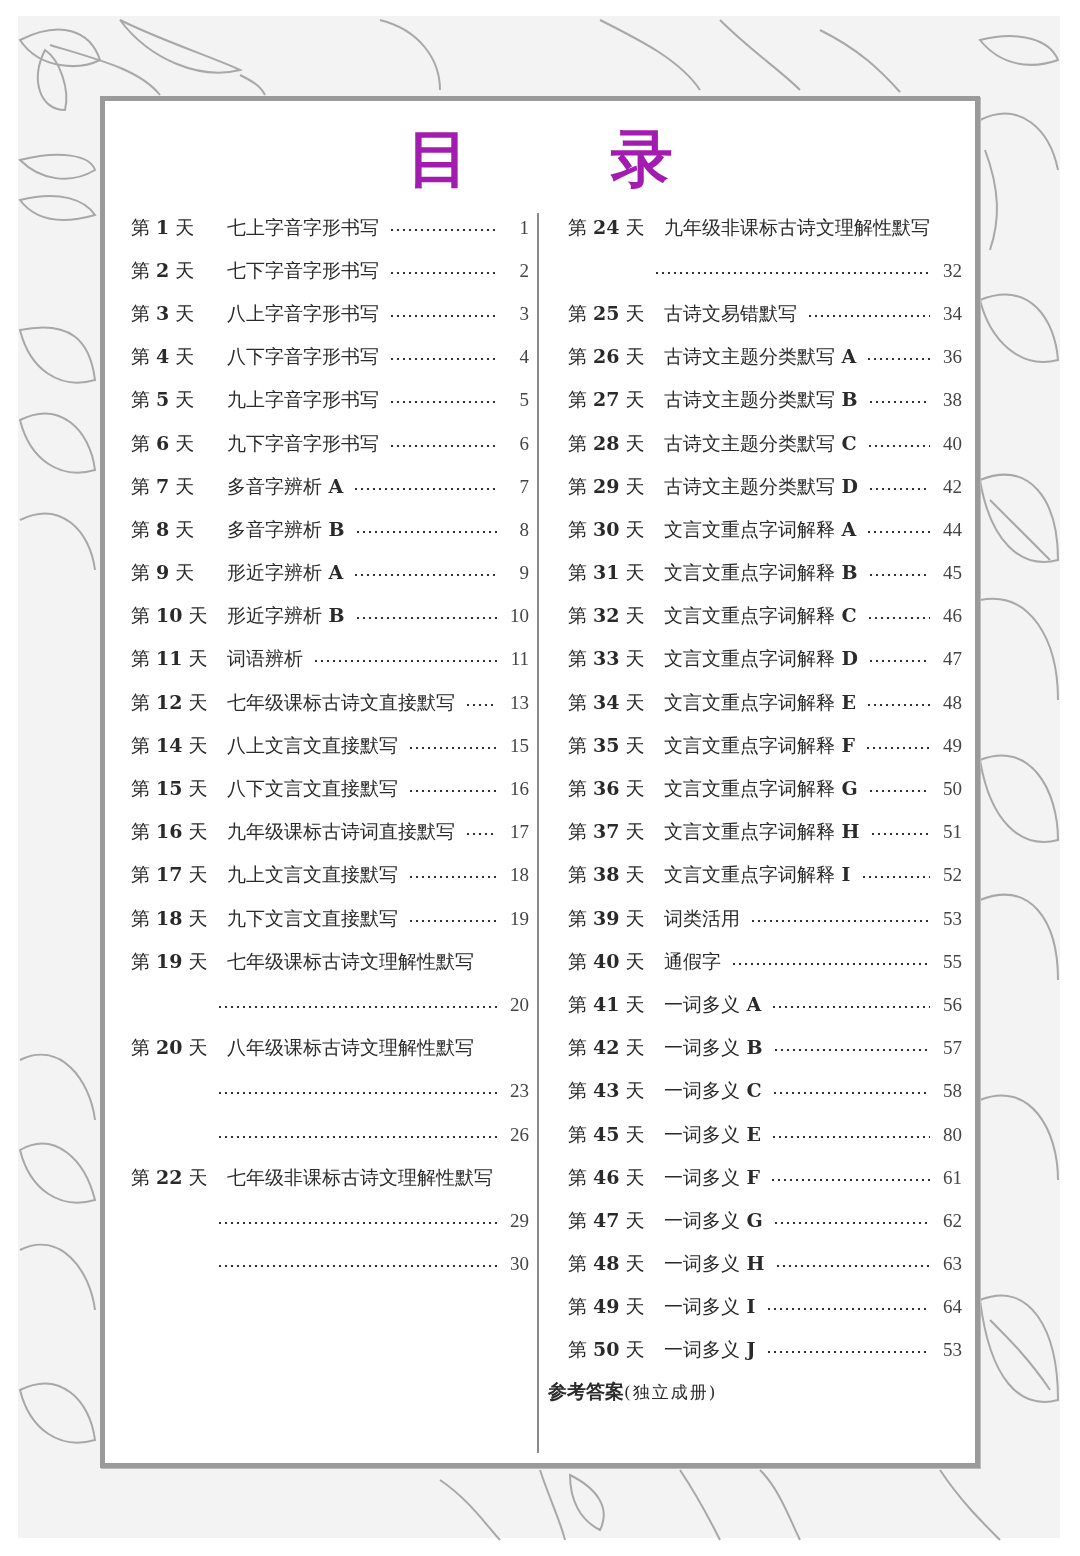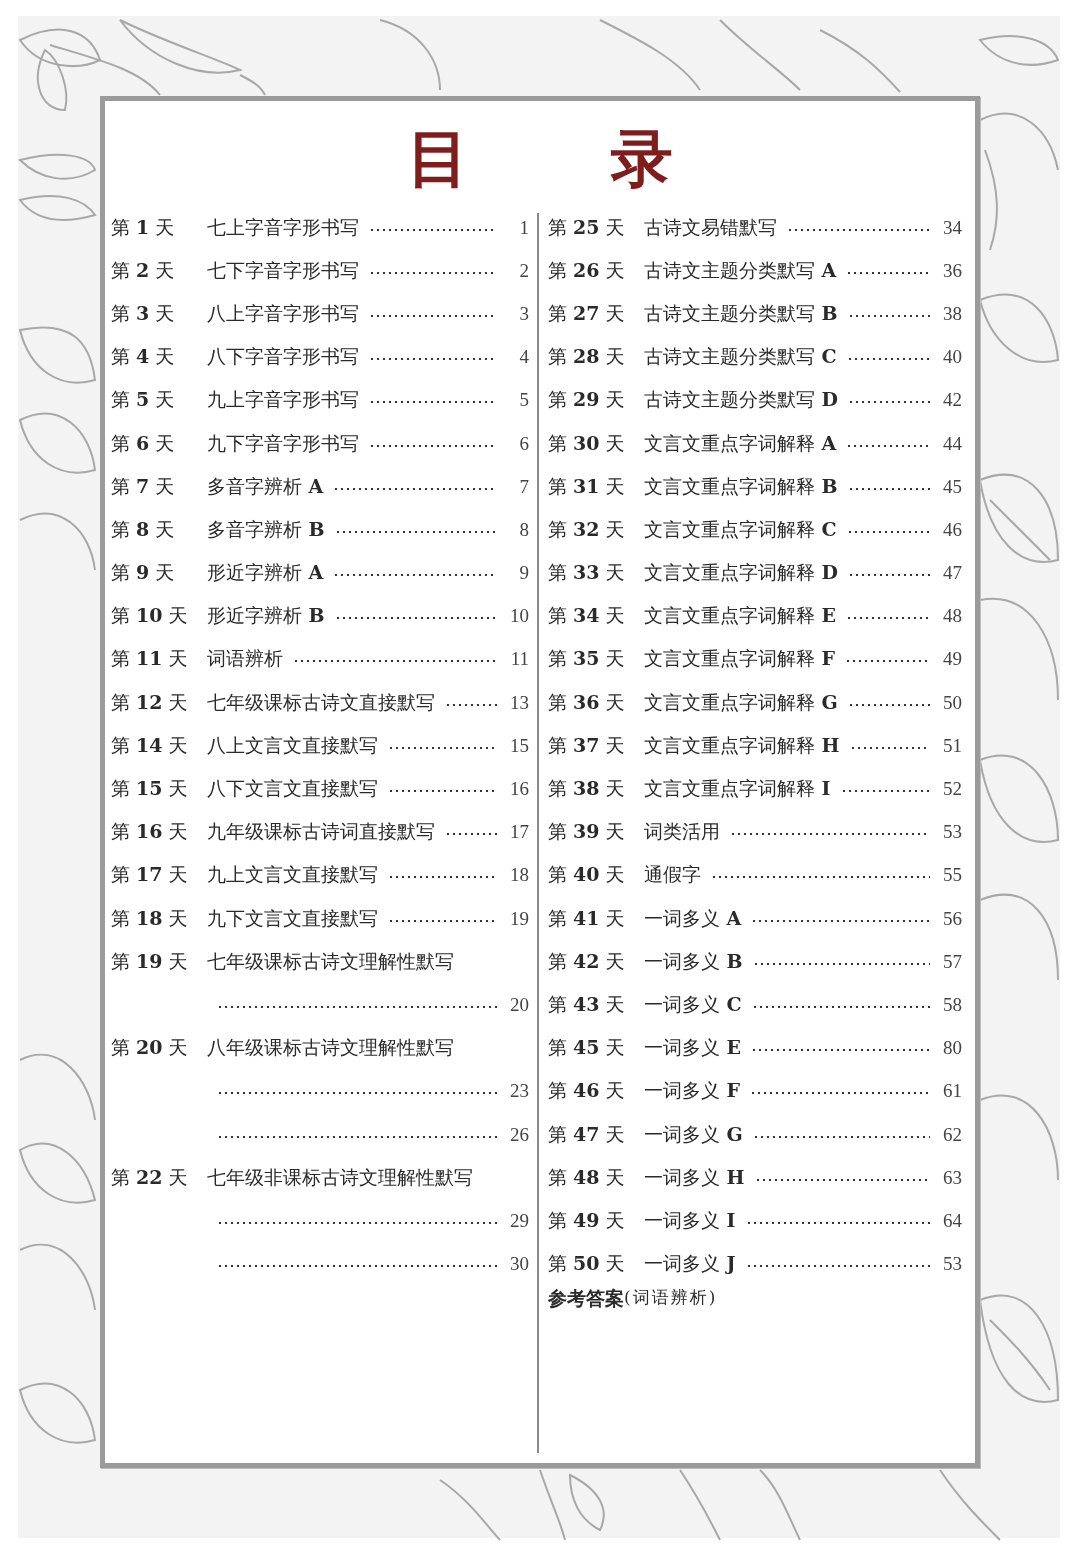--- a/index.html
+++ b/index.html
@@ -21,21 +21,21 @@
       background: #ffffff;
       border: 5px solid #9a9a9a;
       box-shadow: 1px 1px 0 #bbb;
     }
     .title {
       position: absolute; left: 0; right: 0; top: 16px;
       text-align: center;
       font-size: 62px; font-weight: bold;
       letter-spacing: 60px;
       padding-left: 60px;
-      color: #7f1d1d;
+      color: #a21caf;
     }
     .divider {
       position: absolute; left: 432px; top: 112px; width: 2px; height: 1240px;
       background: #8a8a8a;
     }
     .col { position: absolute; top: 105px; }
     .col-left { left: 6px; width: 418px; }
     .col-right { left: 443px; width: 414px; }
     .entry { display: flex; align-items: center; font-size: 19px; }
     .entry .day { white-space: nowrap; width: 96px; flex: none; }
@@ -45,26 +45,26 @@
     .entry .dots {
       flex: 1; height: 4px; margin: 0 10px;
       background-image: radial-gradient(circle, #333 1.1px, transparent 1.4px);
       background-size: 6px 4px; background-repeat: repeat-x;
       align-self: center; margin-top: 4px;
     }
     .entry .pg {
       font-family: "Liberation Serif", serif; font-size: 19px; color: #444;
       min-width: 22px; text-align: right;
     }
-    .row1 { height: 43.2px; }
+    .row1 { height: 43.2px; margin-left: 20px; }
     .row2 { height: 43.2px; }
     .entry.second-line .spacer { width: 96px; flex: none; }
     .col-right .entry .day { width: 96px; }
     .answers {
-      font-size: 19px; font-weight: bold; height: 40px; display: flex; 
+      font-size: 19px; font-weight: bold; height: 40px; display: flex; align-items: center;
     }
     .answers .note { font-weight: normal; font-size: 17px; letter-spacing: 2px; }
   </style>
 </head>
 <body>
 
 <div class="page-bg"></div>
 
 <svg class="deco" viewBox="0 0 1080 1556" fill="none" stroke="#a8a8a8" stroke-width="2">
 
@@ -258,20 +258,31 @@
   </div>
       <div class="entry-wrap">
     <div class="entry row2 second-line">
       <span class="spacer"></span>
       <span class="dots"></span>
       <span class="pg">30</span>
     </div>
   </div>
     </div>
   <div class="col col-right" id="col-right">
+      <div class="entry-wrap">
+    <div class="entry row1">
+      <span class="day"><span>第</span> <b>24</b> <span>天</span></span>
+      <span class="ttl"><span>九年级非课标古诗文理解性默写</span><b></b></span>
+    </div>
+    <div class="entry row2 second-line">
+      <span class="spacer"></span>
+      <span class="dots"></span>
+      <span class="pg">32</span>
+    </div>
+  </div>
       <div class="entry row1">
     <span class="day"><span>第</span> <b>25</b> <span>天</span></span>
     <span class="ttl"><span>古诗文易错默写</span><b></b></span>
     <span class="dots"></span>
     <span class="pg">34</span>
   </div>
       <div class="entry row1">
     <span class="day"><span>第</span> <b>26</b> <span>天</span></span>
     <span class="ttl"><span>古诗文主题分类默写</span><b> A</b></span>
     <span class="dots"></span>
@@ -410,16 +421,16 @@
     <span class="pg">64</span>
   </div>
       <div class="entry row1">
     <span class="day"><span>第</span> <b>50</b> <span>天</span></span>
     <span class="ttl"><span>一词多义</span><b> J</b></span>
     <span class="dots"></span>
     <span class="pg">53</span>
   </div>
       <div class="answers">
         <span>参考答案</span>
-        <span class="note">(词语辨析)</span>
+        <span class="note">(独立成册)</span>
       </div>
     </div>
 </div>
 
 </body></html>

